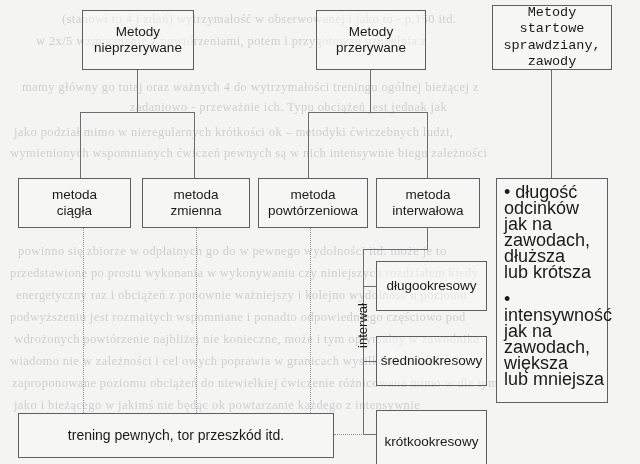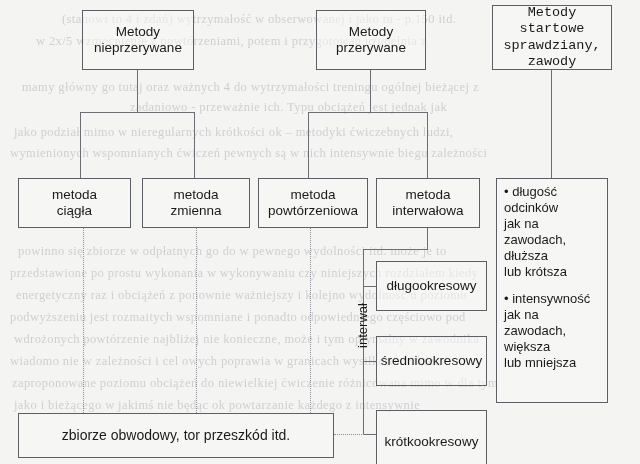--- a/index.html
+++ b/index.html
@@ -43,21 +43,21 @@
     justify-content: center;
     text-align: center;
     font-size: 13.5px;
     line-height: 16.5px;
     z-index: 3;
   }
   .box span { display: block; }
   .box.left-text {
     justify-content: flex-start;
     text-align: left;
-    font-size: 13px;
+    font-size: 18px;
     line-height: 16px;
     padding: 5px 7px;
     align-items: flex-start;
   }
   .box.bottom-bar {
     font-size: 14px;
   }
   .conn {
     position: absolute;
     background: #6b6e72;
@@ -185,16 +185,16 @@
 
   <div class="box left-text" style="left:496px; top:178px; width:112px; height:225px;">
     <div>
       <div class="bullet-block">• długość<br>odcinków<br>jak na<br>zawodach,<br>dłuższa<br>lub krótsza</div>
       <div class="bullet-gap"></div>
       <div class="bullet-block">• intensywność<br>jak na<br>zawodach,<br>większa<br>lub mniejsza</div>
     </div>
   </div>
 
   <div class="box bottom-bar" style="left:18px; top:413px; width:316px; height:45px;">
-    <span>zbiorze obwodowy, tor przeszkód itd.</span>
+    <span>trening pewnych, tor przeszkód itd.</span>
   </div>
 
 </div>
 
 </body></html>

